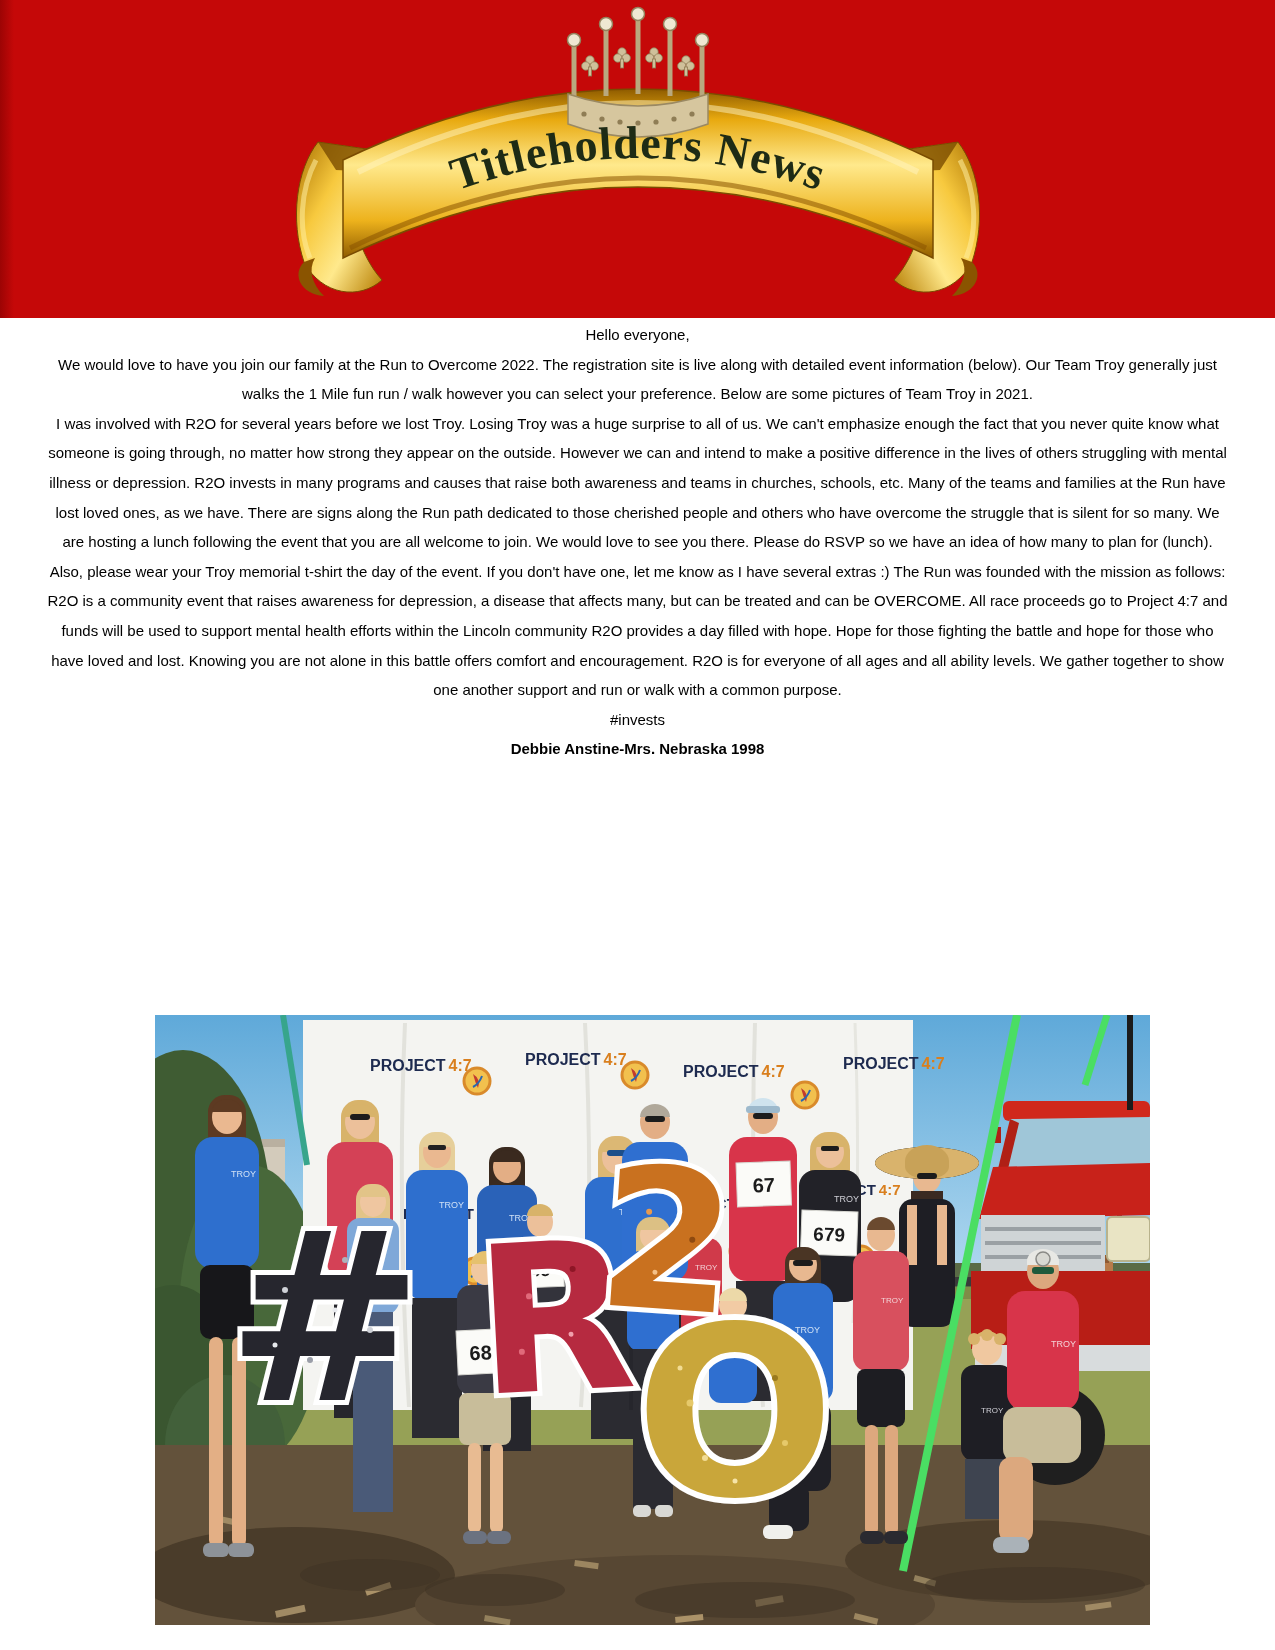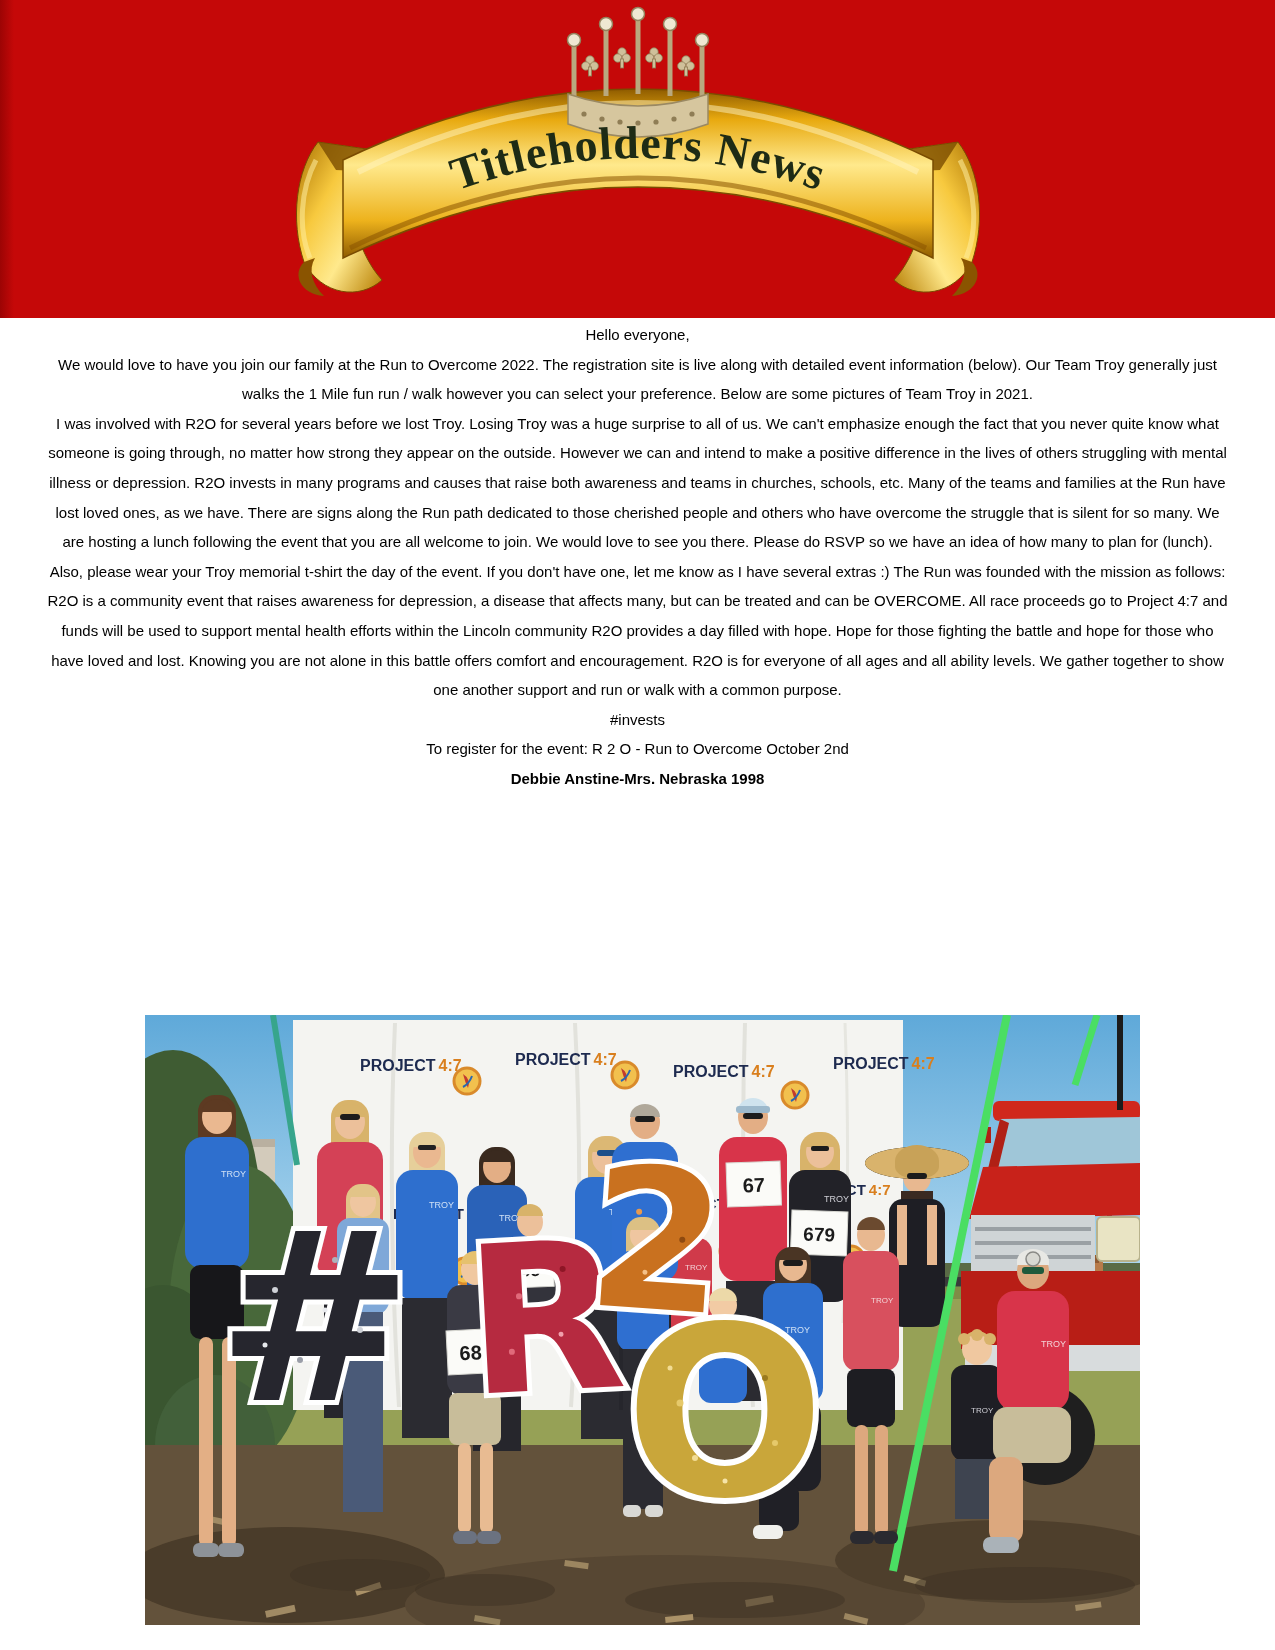--- a/index.html
+++ b/index.html
@@ -15,21 +15,21 @@
   .masthead-inner{position:absolute;top:0;left:288px;width:700px;height:306px;}
   
   .letter{
     position:absolute;top:320px;left:47px;width:1181px;
     text-align:center;font-size:15px;line-height:29.6px;color:#000;
   }
   .letter p{margin:0;}
   .letter .sig{font-weight:bold;}
   
   .photo-wrap{
-    position:absolute;top:1015px;left:145px;width:995px;height:610px;
+    position:absolute;top:1015px;left:155px;width:995px;height:610px;
     background:#a3a3a3;overflow:hidden;
   }
   .photo-wrap svg{display:block;}
   svg text{user-select:none;}
 </style>
 </head>
 <body>
 
 <div class="masthead">
   <div class="masthead-inner">
@@ -106,21 +106,20 @@
       </text>
     </svg>
   </div>
 </div>
 
 <div class="letter">
   <p>Hello everyone,</p>
   <p>We would love to have you join our family at the Run to Overcome 2022.  The registration site is live along with detailed event information (below).  Our Team Troy generally just walks the 1 Mile fun run / walk however you can select your preference.  Below are some pictures of Team Troy in 2021.</p>
   <p>I was involved with R2O for several years before we lost Troy.  Losing Troy was a huge surprise to all of us.  We can't emphasize enough the fact that you never quite know what someone is going through, no matter how strong they appear on the outside. However we can and intend to make a positive difference in the lives of others struggling with mental illness or depression.  R2O invests in many programs and causes that raise both awareness and teams in churches, schools, etc. Many of the teams and families at the Run have lost loved ones, as we have.  There are signs along the Run path dedicated to those cherished people and others who have overcome the struggle that is silent for so many. We are hosting a lunch following the event that you are all welcome to join.  We would love to see you there.  Please do RSVP so we have an idea of how many to plan for (lunch).  Also, please wear your Troy memorial t-shirt the day of the event.  If you don't have one, let me know as I have several extras :)  The Run was founded with the mission as follows: R2O is a community event that raises awareness for depression, a disease that affects many, but can be treated and can be OVERCOME.  All race proceeds go to Project 4:7 and funds will be used to support mental health efforts within the Lincoln community R2O provides a day filled with hope. Hope for those fighting the battle and hope for those who have loved and lost. Knowing you are not alone in this battle offers comfort and encouragement. R2O is for everyone of all ages and all ability levels.  We gather together to show one another support and run or walk with a common purpose.</p>
   <p>#invests</p>
-  <p>To register for the event:  R 2 O - Run to Overcome October 2nd</p>
   <p class="sig">Debbie Anstine-Mrs. Nebraska 1998</p>
 </div>
 
 <div class="photo-wrap">
 <svg width="995" height="610" viewBox="0 0 995 610">
   <defs>
     <linearGradient id="sky" x1="0" y1="0" x2="0" y2="1">
       <stop offset="0" stop-color="#5fa9d9"></stop>
           <stop offset="1" stop-color="#b8ddf2"></stop>
     </linearGradient>

